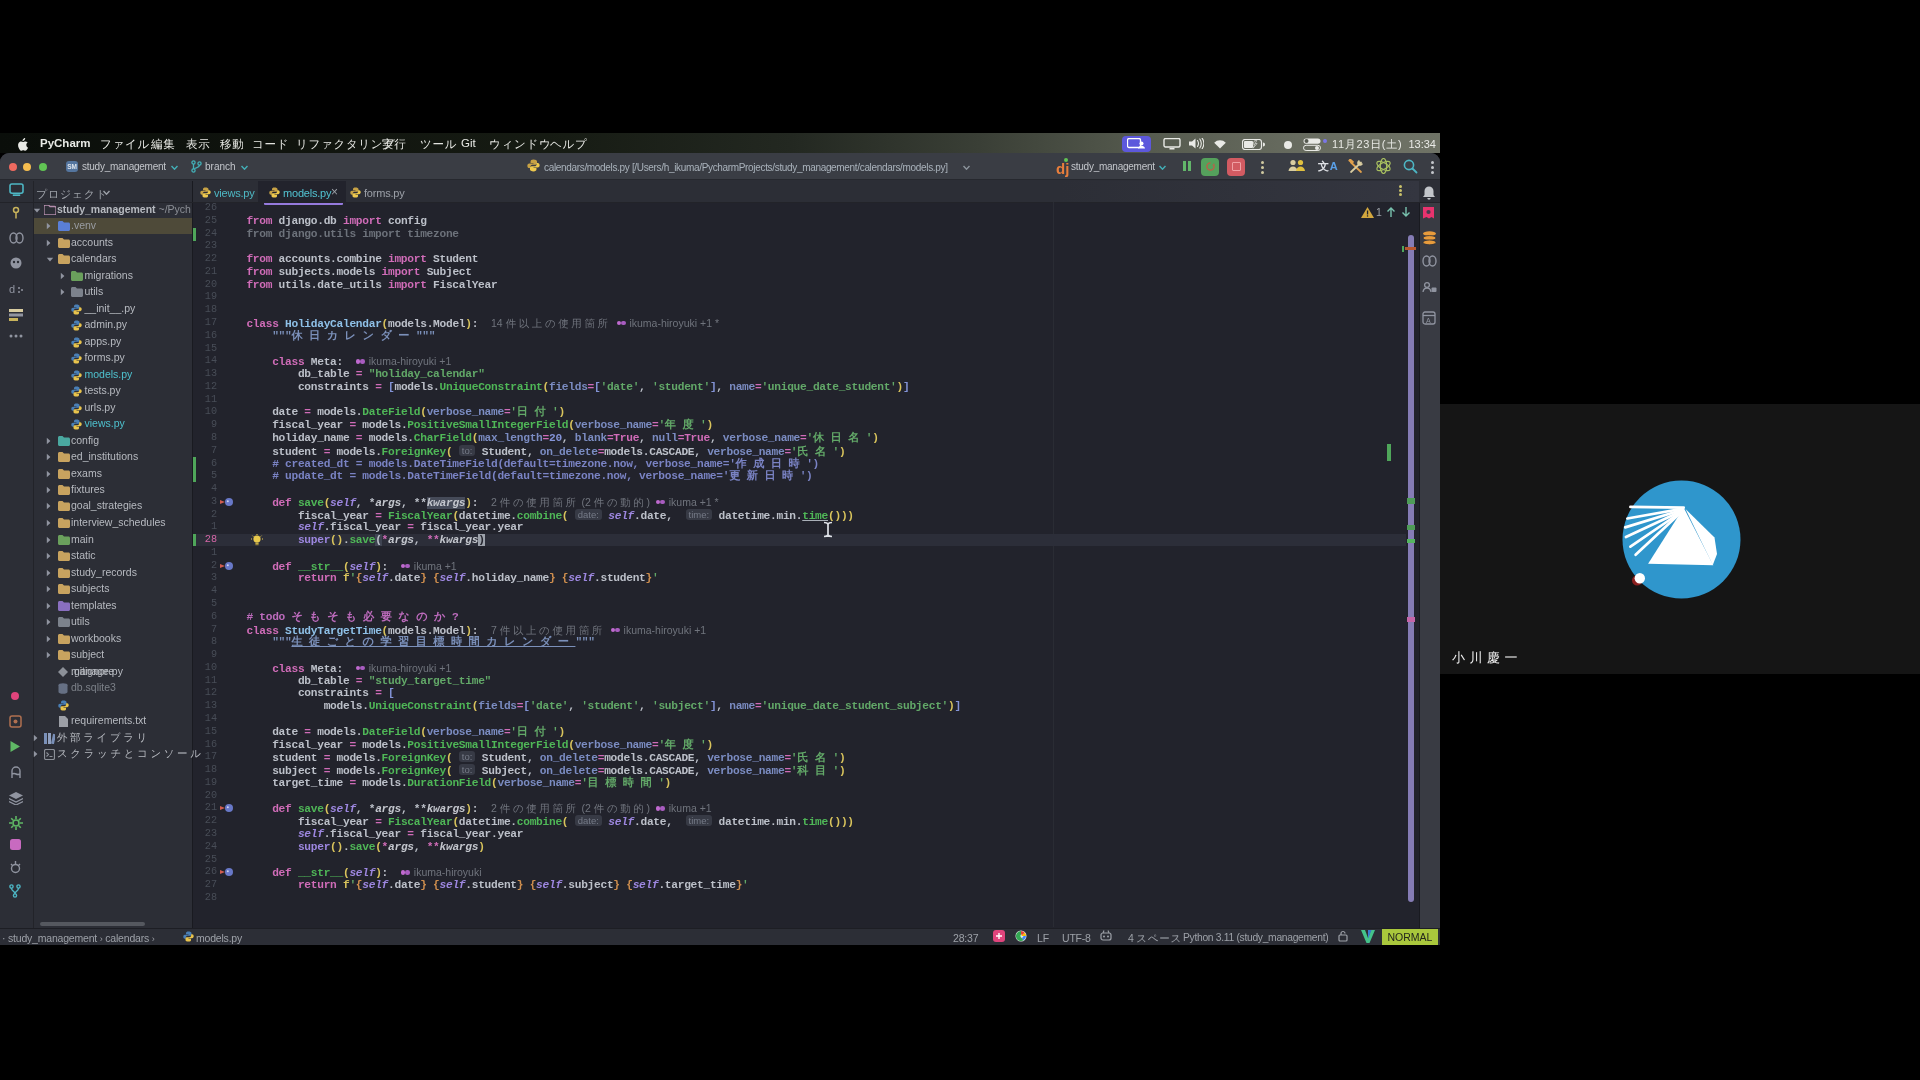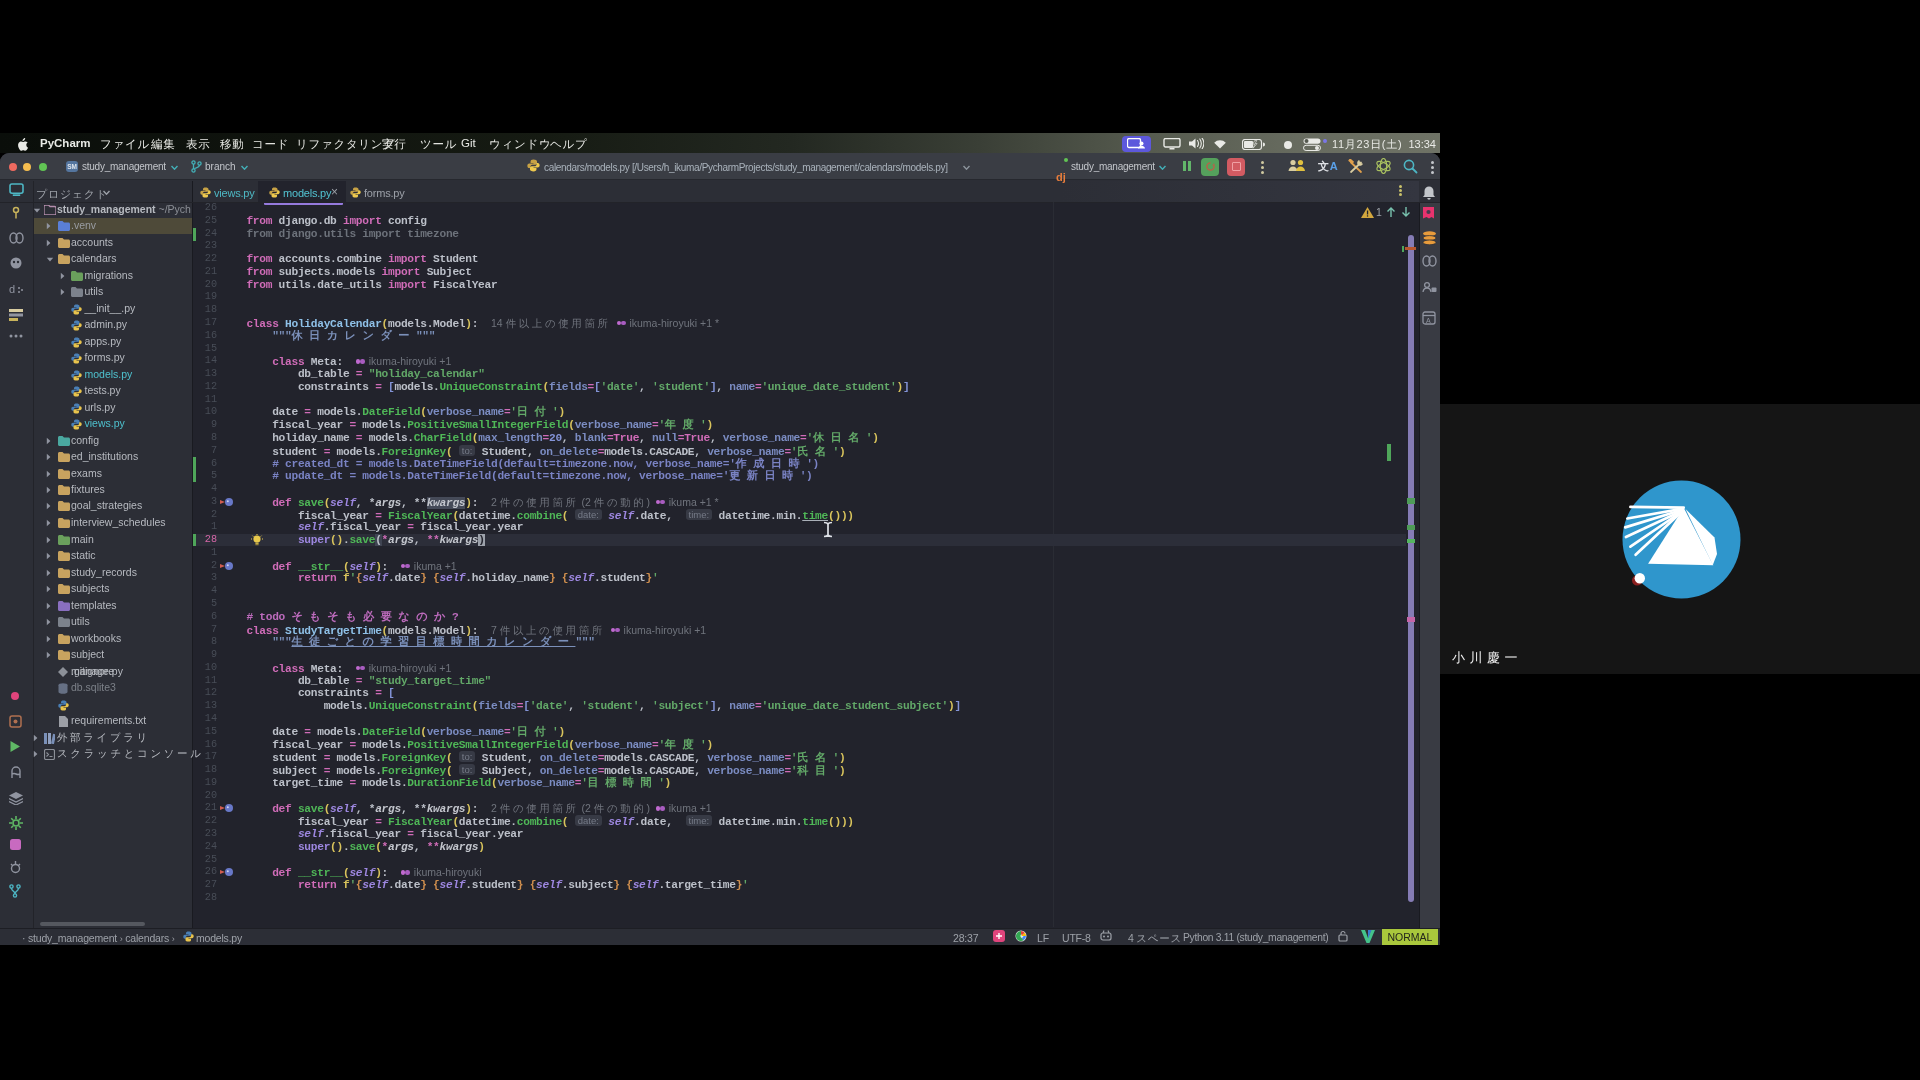--- a/index.html
+++ b/index.html
@@ -115,21 +115,21 @@
 <svg class="abs" style="left:527px;top:159px" width="13" height="13" viewBox="0 0 11 11">
     <path d="M5.4 0.5c-1.6 0-2.4.7-2.4 1.6v1.2h2.5v.5H1.9c-1 0-1.6.8-1.6 1.9 0 1.2.6 2 1.6 2h1V6.4c0-.9.8-1.6 1.7-1.6h2.5c.8 0 1.4-.6 1.4-1.4V2.1C8.5 1.2 7.3.5 5.4.5z" fill="#c7a245"></path>
     <path d="M5.6 10.5c1.6 0 2.4-.7 2.4-1.6V7.7H5.5v-.5h3.6c1 0 1.6-.8 1.6-1.9 0-1.2-.6-2-1.6-2h-1v1.3c0 .9-.8 1.6-1.7 1.6H3.9c-.8 0-1.4.6-1.4 1.4v1.3c0 .9 1.2 1.6 3.1 1.6z" fill="#eec94e"></path>
   </svg>
 <div class="seg" style="left:544px;top:161.5px;font-size:10px;color:#a9b2bb;letter-spacing:-0.33px">calendars/models.py [/Users/h_ikuma/PycharmProjects/study_management/calendars/models.py]</div>
 <div class="abs" style="left:963px;top:165px">
     <svg width="7" height="5" viewBox="0 0 7 5">
       <path d="M0.5 1l3 3.2 3-3.2" fill="none" stroke="#8c949c" stroke-width="1.4"></path>
     </svg>
   </div>
-<div class="seg" style="left:1056px;top:171px;font-size:11px;font-weight:bold;color:#e87e3c">dj</div>
+<div class="seg" style="left:1056px;top:160px;font-size:15px;font-weight:bold;color:#e87e3c">dj</div>
 <div class="abs" style="left:1064px;top:158px;width:4px;height:4px;border-radius:50%;background:#61c454"></div>
 <div class="seg" style="left:1071px;top:161px;font-size:10px;letter-spacing:-0.25px;color:#c3c6cb">study_management</div>
 <div class="abs" style="left:1158.5px;top:165px">
     <svg width="7" height="5" viewBox="0 0 7 5">
       <path d="M0.5 1l3 3.2 3-3.2" fill="none" stroke="#43b0b8" stroke-width="1.4"></path>
     </svg>
   </div>
 <div class="abs" style="left:1183px;top:161px;width:3px;height:10px;background:#62b56a"></div>
 <div class="abs" style="left:1188px;top:161px;width:3px;height:10px;background:#62b56a"></div>
 <div class="abs" style="left:1201px;top:157.5px;width:18px;height:18px;background:#55a15c;border-radius:4px"></div>
@@ -747,21 +747,21 @@
     <div class="cl" style="top:751.33px">    <span class="w">student </span><span class="k">=</span><span class="w"> models.</span><span class="fn">ForeignKey</span><span class="br">(</span> <span class="hint">to:</span> <span class="w">Student, </span><span class="pa">on_delete</span><span class="k">=</span><span class="w">models.CASCADE</span><span class="w">, </span><span class="pa">verbose_name</span><span class="k">=</span><span class="s">'</span><span class="s j2">氏名</span><span class="s">'</span><span class="br">)</span></div>
     <div class="cl" style="top:764.10px">    <span class="w">subject </span><span class="k">=</span><span class="w"> models.</span><span class="fn">ForeignKey</span><span class="br">(</span> <span class="hint">to:</span> <span class="w">Subject, </span><span class="pa">on_delete</span><span class="k">=</span><span class="w">models.CASCADE</span><span class="w">, </span><span class="pa">verbose_name</span><span class="k">=</span><span class="s">'</span><span class="s j2">科目</span><span class="s">'</span><span class="br">)</span></div>
     <div class="cl" style="top:776.88px">    <span class="w">target_time </span><span class="k">=</span><span class="w"> models.</span><span class="fn">DurationField</span><span class="br">(</span><span class="pa">verbose_name</span><span class="k">=</span><span class="s">'</span><span class="s j2">目標時間</span><span class="s">'</span><span class="br">)</span></div>
     <div class="cl" style="top:802.43px">    <span class="k">def</span> <span class="fn">save</span><span class="br">(</span><span class="slf">self</span><span class="w">, </span><span class="w">*</span><span class="it">args</span><span class="w">, </span><span class="w">**</span><span class="it">kwargs</span><span class="br">)</span><span class="w">:</span>  <span class="inl">2 <span class="ji">件の使用箇所</span> (2 <span class="ji">件の動的</span>) &nbsp;<span class="ppl"><i></i><i class="b"></i></span> ikuma +1</span></div>
     <div class="cl" style="top:815.20px">        <span class="w">fiscal_year </span><span class="k">=</span><span class="w"> </span><span class="fn">FiscalYear</span><span class="br">(</span><span class="w">datetime.</span><span class="fn">combine</span><span class="br">(</span> <span class="hint">date:</span> <span class="slf">self</span><span class="w">.date, </span> <span class="hint">time:</span> <span class="w">datetime.min.</span><span class="fn">time</span><span class="br">()</span><span class="br">)</span><span class="br">)</span></div>
     <div class="cl" style="top:827.98px">        <span class="slf">self</span><span class="w">.fiscal_year </span><span class="k">=</span><span class="w"> fiscal_year.year</span></div>
     <div class="cl" style="top:840.75px">        <span class="sup">super</span><span class="br">()</span><span class="w">.</span><span class="fn">save</span><span class="br">(</span><span class="k">*</span><span class="it">args</span><span class="w">, </span><span class="k">**</span><span class="it">kwargs</span><span class="br">)</span></div>
     <div class="cl" style="top:866.30px">    <span class="k">def</span> <span class="fn">__str__</span><span class="br">(</span><span class="slf">self</span><span class="br">)</span><span class="w">:</span>  <span class="inl"><span class="ppl"><i></i><i class="b"></i></span> ikuma-hiroyuki</span></div>
     <div class="cl" style="top:879.08px">        <span class="k">return</span> <span class="br">f</span><span class="s">'</span><span class="ob">{</span><span class="slf">self</span><span class="w">.date</span><span class="ob">}</span><span class="w"> </span><span class="ob">{</span><span class="slf">self</span><span class="w">.student</span><span class="ob">}</span><span class="w"> </span><span class="ob">{</span><span class="slf">self</span><span class="w">.subject</span><span class="ob">}</span><span class="w"> </span><span class="ob">{</span><span class="slf">self</span><span class="w">.target_time</span><span class="ob">}</span><span class="s">'</span></div>
   </div>
-<div class="ut" style="left:22px;top:931.5px">· study_management <span style="font-size:9px">›</span> calendars <span style="font-size:9px">›</span></div>
+<div class="ut" style="left:2px;top:931.5px">· study_management <span style="font-size:9px">›</span> calendars <span style="font-size:9px">›</span></div>
 <svg class="abs" style="left:183px;top:931px" width="11" height="11" viewBox="0 0 11 11">
     <path d="M5.4 0.5c-1.6 0-2.4.7-2.4 1.6v1.2h2.5v.5H1.9c-1 0-1.6.8-1.6 1.9 0 1.2.6 2 1.6 2h1V6.4c0-.9.8-1.6 1.7-1.6h2.5c.8 0 1.4-.6 1.4-1.4V2.1C8.5 1.2 7.3.5 5.4.5z" fill="#4a7fb5"></path>
     <path d="M5.6 10.5c1.6 0 2.4-.7 2.4-1.6V7.7H5.5v-.5h3.6c1 0 1.6-.8 1.6-1.9 0-1.2-.6-2-1.6-2h-1v1.3c0 .9-.8 1.6-1.7 1.6H3.9c-.8 0-1.4.6-1.4 1.4v1.3c0 .9 1.2 1.6 3.1 1.6z" fill="#e8c34c"></path>
   </svg>
 <div class="ut" style="left:196px;top:931.5px">models.py</div>
 <div class="ut" style="left:953px;top:931.5px">28:37</div>
 <svg class="abs" style="left:993px;top:930px" width="12" height="12" viewBox="0 0 12 12">
     <rect width="12" height="12" rx="3" fill="#e0447c"></rect>
     <path d="M6 3v6M3 6h6" stroke="#fff" stroke-width="1.4"></path>
   </svg>

